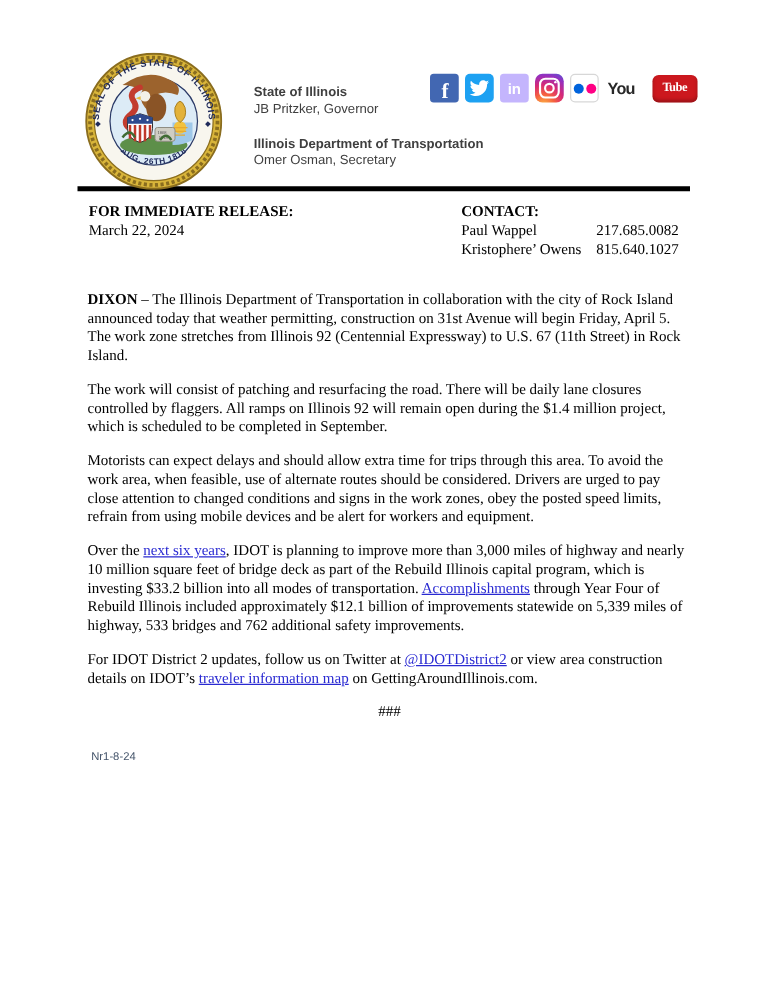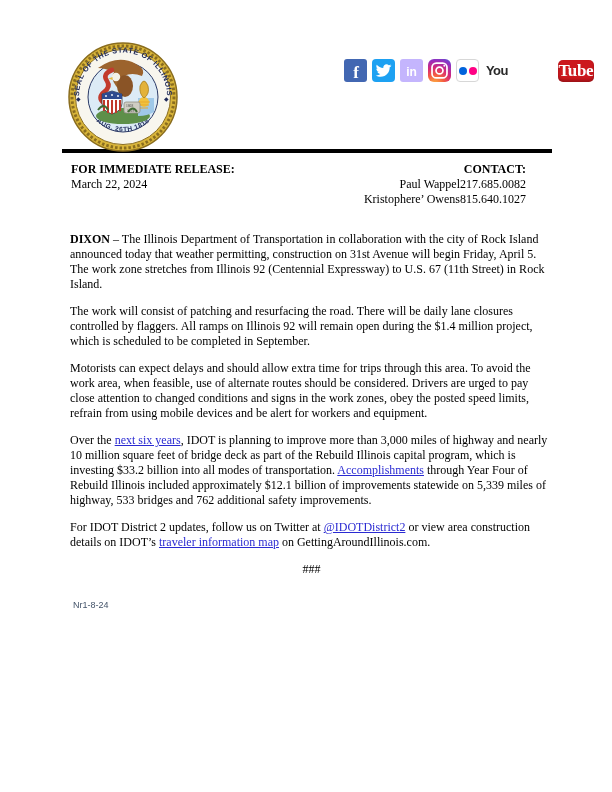--- a/index.html
+++ b/index.html
@@ -19,28 +19,28 @@
   .fb{background:#4267b2;border-radius:3px;}
   .tw{background:#1da1f2;}
   .li{background:#c4b5fd;border-radius:3px;}
   .ig{background:radial-gradient(circle at 30% 110%, #fdb743 0%, #f56040 30%, #d62976 55%, #962fbf 80%, #4f5bd5 100%);border-radius:6px;}
   .fl{background:#fff;border:1px solid #d7d7d7;display:flex;gap:2px;align-items:center;justify-content:center;}
   .fl i{width:8px;height:8px;border-radius:50%;display:block;}
   .yt{display:flex;align-items:center;gap:14px;margin-left:2px;}
   .yt .you{font-family:"Liberation Sans",sans-serif;font-weight:bold;font-size:13px;
            letter-spacing:-0.6px;color:#282828;}
   .yt .tube{width:36px;height:22px;background:#cc181e;border-radius:5px;color:#fff;
-            font-weight:bold;font-size:17px;display:flex;align-items:center;justify-content:center;
-            letter-spacing:-0.4px;box-shadow:inset 0 -2px 3px rgba(0,0,0,.25);margin-left:36px;}
+            font-weight:bold;font-size:10px;display:flex;align-items:center;justify-content:center;
+            letter-spacing:-0.4px;box-shadow:inset 0 -2px 3px rgba(0,0,0,.25);}
   .rule{position:absolute;left:62px;top:149px;width:490px;height:4px;background:#000;z-index:1;}
 
   
   .rc{position:absolute;left:71px;top:162px;width:481px;font-size:12px;line-height:15px;}
   .rc .b{font-weight:bold;}
-  .rc-right{position:absolute;left:281px;top:0;text-align:right;}
+  .rc-right{position:absolute;left:298px;top:0;}
   .crow{display:flex;}
   .crow .nm{width:108px;}
 
   
   .content{position:absolute;left:70px;top:220px;width:483px;font-size:12px;line-height:15px;}
   .content h1{font-size:18px;line-height:22px;margin:0;text-align:center;font-weight:bold;}
   .content p{margin:12px 0 0 0;}
   .content .b{font-weight:bold;}
   a.link{color:var(--link,#2a2ad2);text-decoration:underline;cursor:pointer;}
   .endmark{text-align:center;margin-top:12px;}
@@ -87,20 +87,30 @@
       <path d="M34,52 l10,-3 10,3 v9 q0,8 -10,11 q-10,-3 -10,-11 z" fill="#fff" stroke="#333" stroke-width="0.8"></path>
       <path d="M34,52 l10,-3 10,3 v5 h-20 z" fill="#2e4a8f"></path>
       <path d="M36,58 v11 M40,58 v13 M44,58 v14 M48,58 v13 M52,58 v11" stroke="#c0392b" stroke-width="2"></path>
       <circle cx="38" cy="54" r="0.9" fill="#fff"></circle>
         <circle cx="44" cy="53" r="0.9" fill="#fff"></circle>
         <circle cx="50" cy="54" r="0.9" fill="#fff"></circle>
       <path d="M30,68 q6,-8 10,0 M60,70 q5,-7 9,0" stroke="#3f6b33" stroke-width="2" fill="none"></path>
     </svg>
   </div>
 
+  <div class="org-block">
+    <div class="grp">
+      <div class="b">State of Illinois</div>
+      <div>JB Pritzker, Governor</div>
+    </div>
+    <div class="grp">
+      <div class="b">Illinois Department of Transportation</div>
+      <div>Omer Osman, Secretary</div>
+    </div>
+  </div>
 
   <div class="social">
     <span class="sic fb">
       <svg width="23" height="23" viewBox="0 0 23 23">
           <text x="12" y="19" text-anchor="middle" font-family="Liberation Serif,serif" font-size="17" font-weight="bold" fill="#fff">f</text>
         </svg>
     </span>
     <span class="sic tw">
       <svg width="17" height="17" viewBox="0 0 24 24" fill="#fff">
           <path d="M23 5.1c-.8.4-1.7.6-2.6.8.9-.6 1.6-1.5 2-2.5-.9.5-1.9.9-2.9 1.1C18.7 3.6 17.5 3 16.2 3c-2.5 0-4.5 2-4.5 4.5 0 .4 0 .7.1 1C8 8.3 4.7 6.5 2.5 3.8c-.4.7-.6 1.5-.6 2.3 0 1.6.8 2.9 2 3.7-.7 0-1.4-.2-2-.5v.1c0 2.2 1.6 4 3.6 4.4-.4.1-.8.2-1.2.2-.3 0-.6 0-.9-.1.6 1.8 2.2 3.1 4.2 3.1-1.5 1.2-3.5 1.9-5.6 1.9H1c2 1.3 4.4 2 6.9 2 8.3 0 12.8-6.9 12.8-12.8v-.6c.9-.6 1.7-1.4 2.3-2.3z"></path>

